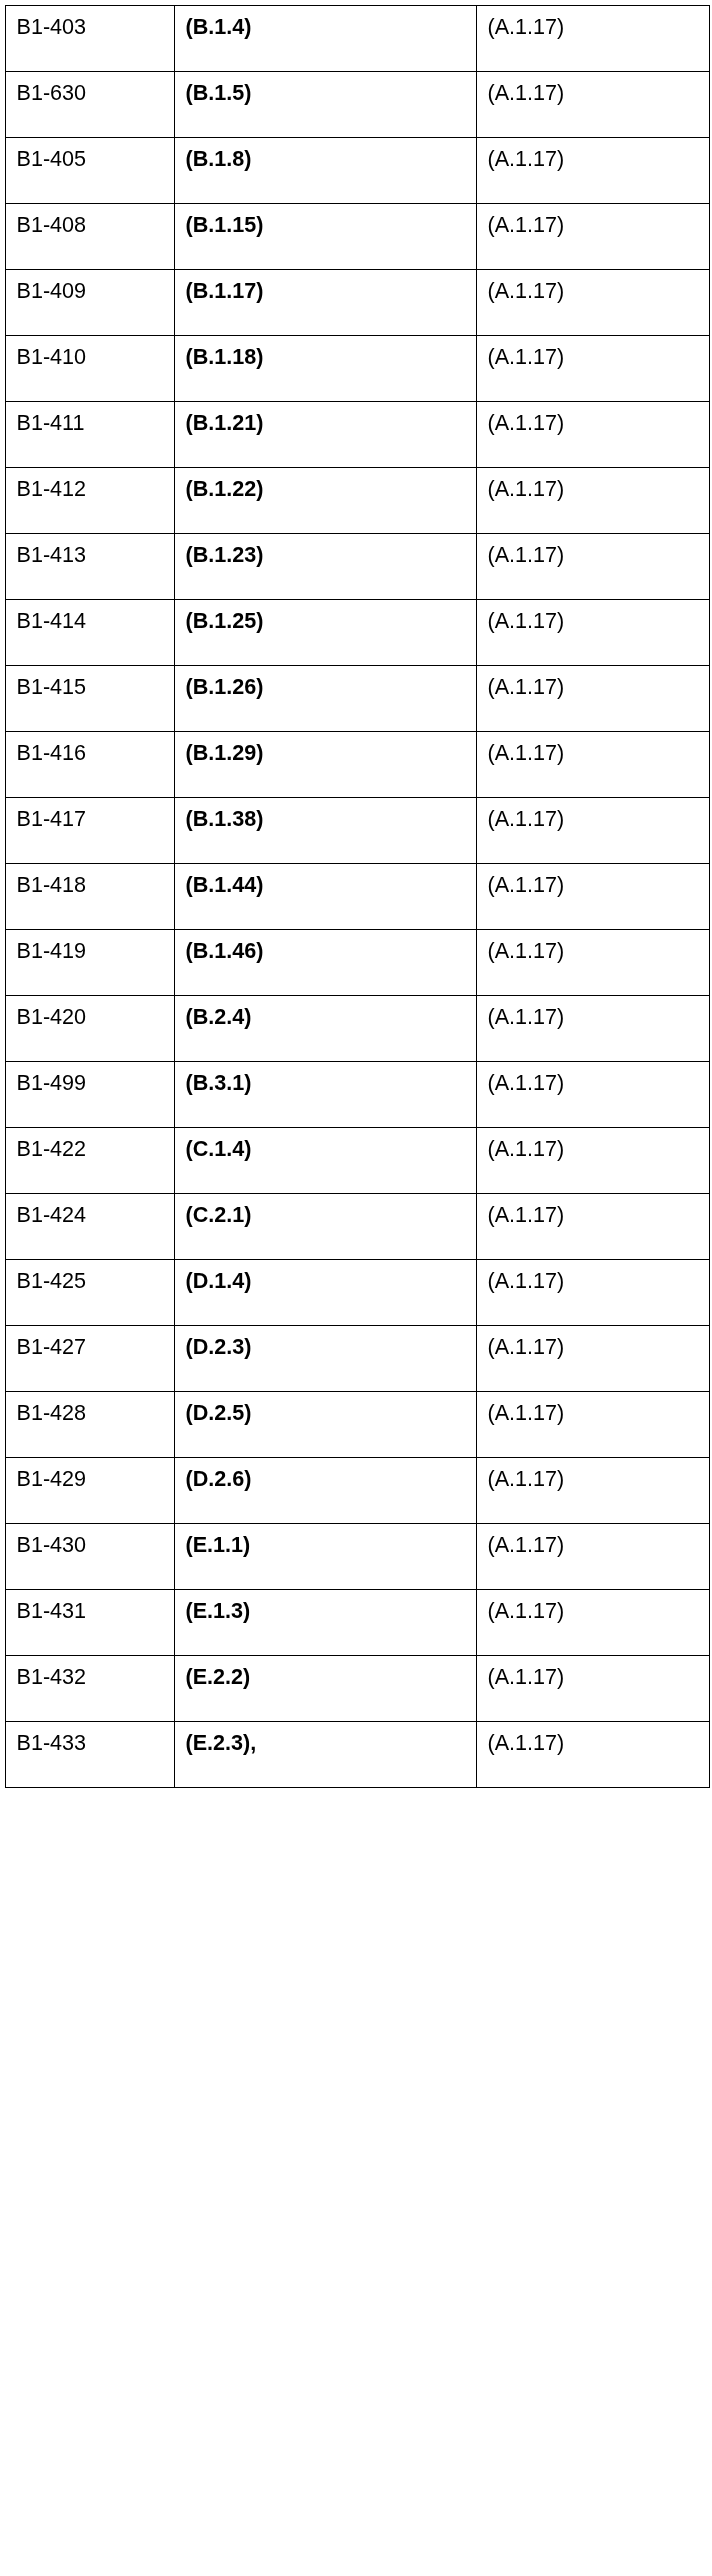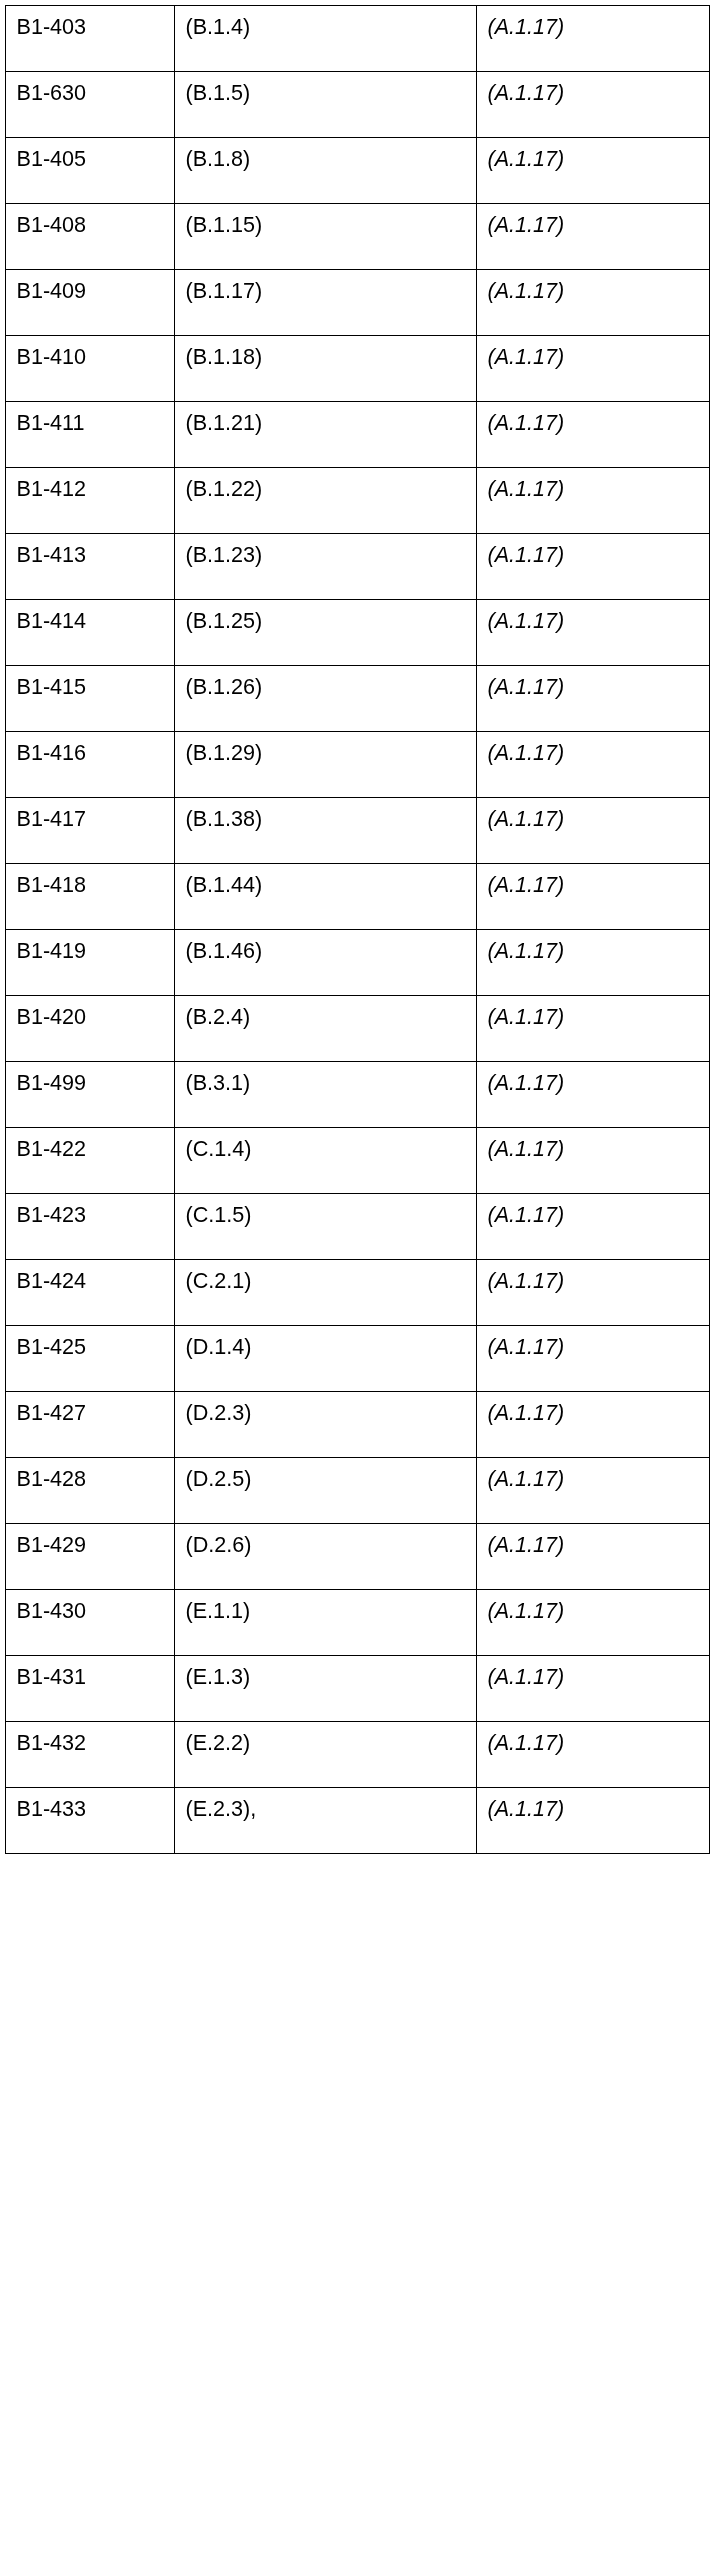--- a/index.html
+++ b/index.html
@@ -32,22 +32,22 @@
     line-height: 1.1;
     color: #000000;
     padding: 8.6px 0 8.6px 10.3px;
     height: 66px;
     vertical-align: top;
     box-sizing: border-box;
     overflow: hidden;
     white-space: nowrap;
   }
   td.col-id { width: 169px; }
-  td.col-src { width: 302px; }
-  td.col-dst { width: 233px; font-style: italic; }
+  td.col-src { width: 302px; font-weight: bold; }
+  td.col-dst { width: 233px; }
 </style>
 </head>
 <body>
 
 <div class="page">
   <table class="ref-table">
     <tbody>
         <tr>
           <td class="col-id">B1-403</td>
           <td class="col-src">(B.1.4)</td>
@@ -132,25 +132,20 @@
           <td class="col-id">B1-499</td>
           <td class="col-src">(B.3.1)</td>
           <td class="col-dst">(A.1.17)</td>
         </tr>
         <tr>
           <td class="col-id">B1-422</td>
           <td class="col-src">(C.1.4)</td>
           <td class="col-dst">(A.1.17)</td>
         </tr>
         <tr>
-          <td class="col-id">B1-423</td>
-          <td class="col-src">(C.1.5)</td>
-          <td class="col-dst">(A.1.17)</td>
-        </tr>
-        <tr>
           <td class="col-id">B1-424</td>
           <td class="col-src">(C.2.1)</td>
           <td class="col-dst">(A.1.17)</td>
         </tr>
         <tr>
           <td class="col-id">B1-425</td>
           <td class="col-src">(D.1.4)</td>
           <td class="col-dst">(A.1.17)</td>
         </tr>
         <tr>

